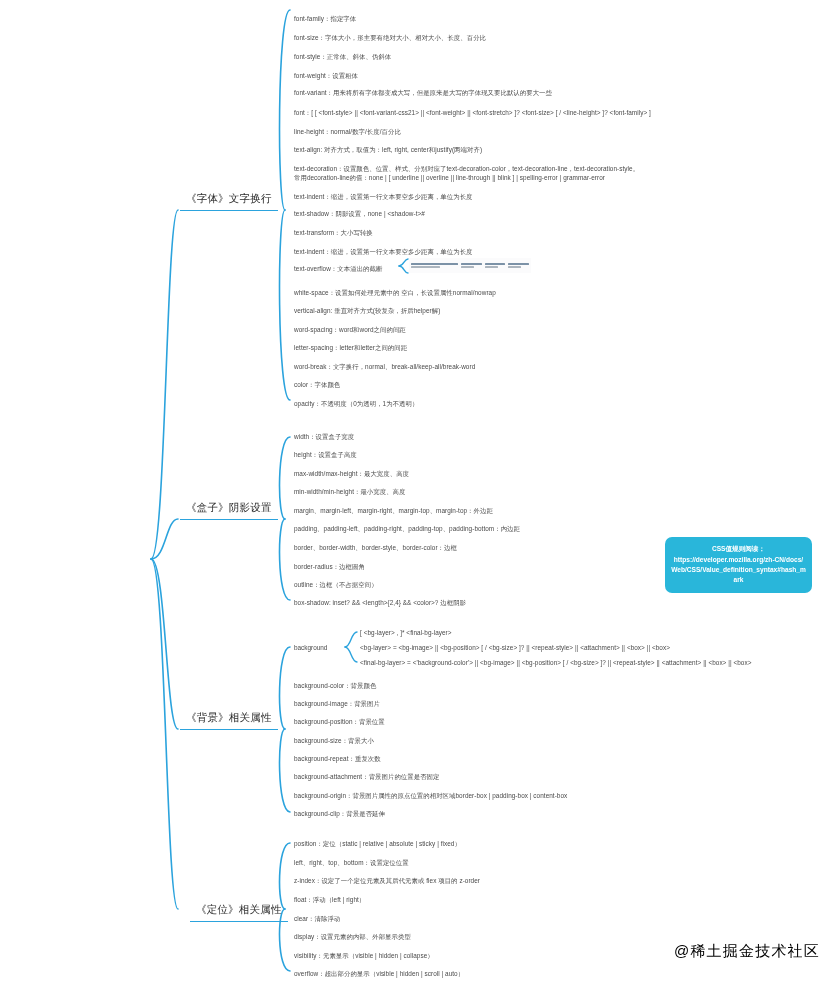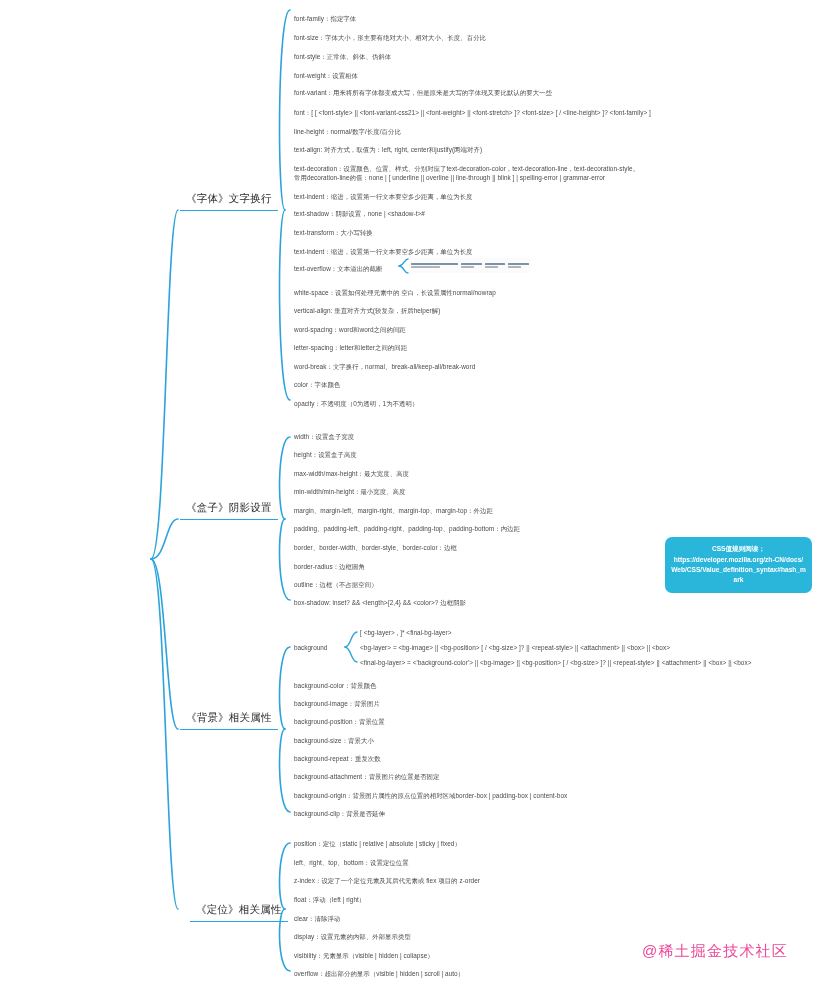--- a/index.html
+++ b/index.html
@@ -126,24 +126,24 @@
     text-align: center;
     word-break: break-all;
     font-weight: 700;
   }
   .callout .c-title { display: block; margin-bottom: 1px; }
   .callout .c-url { display: block; font-weight: 600; }
 
   
   .watermark {
     position: absolute;
-    right: 36px;
+    right: 4px;
     bottom: 26px;
     font-size: 15px;
-    color: #ec4899;
+    color: #000000;
     letter-spacing: 1.2px;
     user-select: none;
   }
 </style>
 </head>
 <body>
 
 <div id="mindmap">
 
   <svg id="wires" viewBox="0 0 824 987" xmlns="http://www.w3.org/2000/svg">

